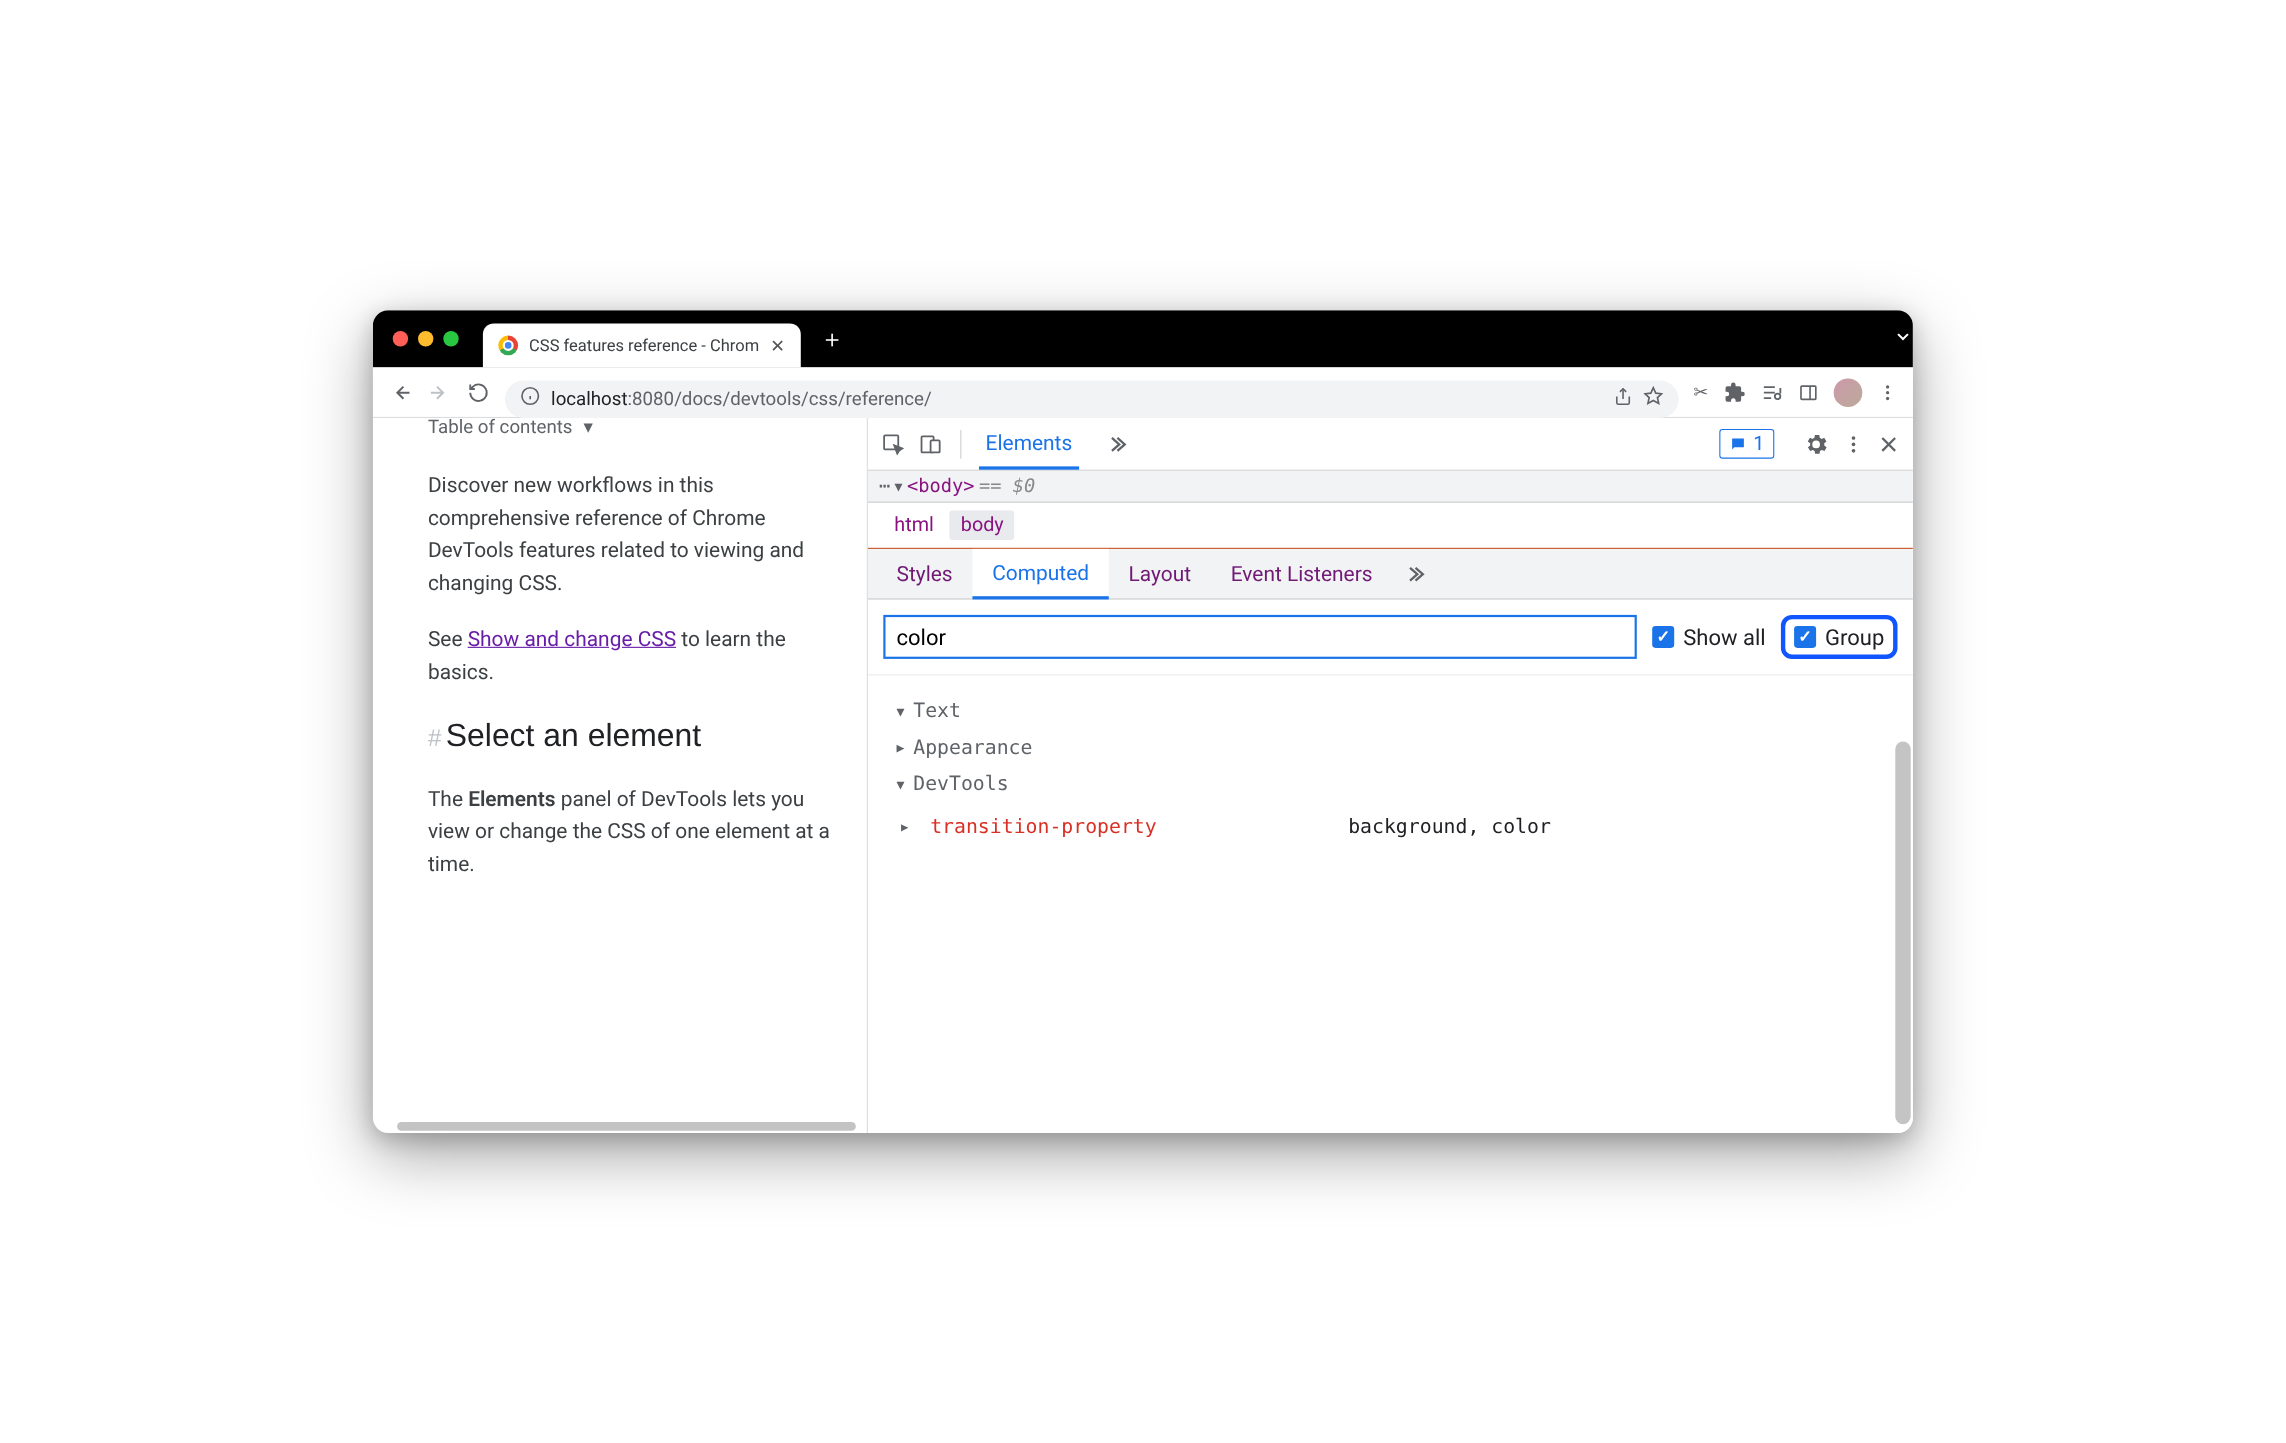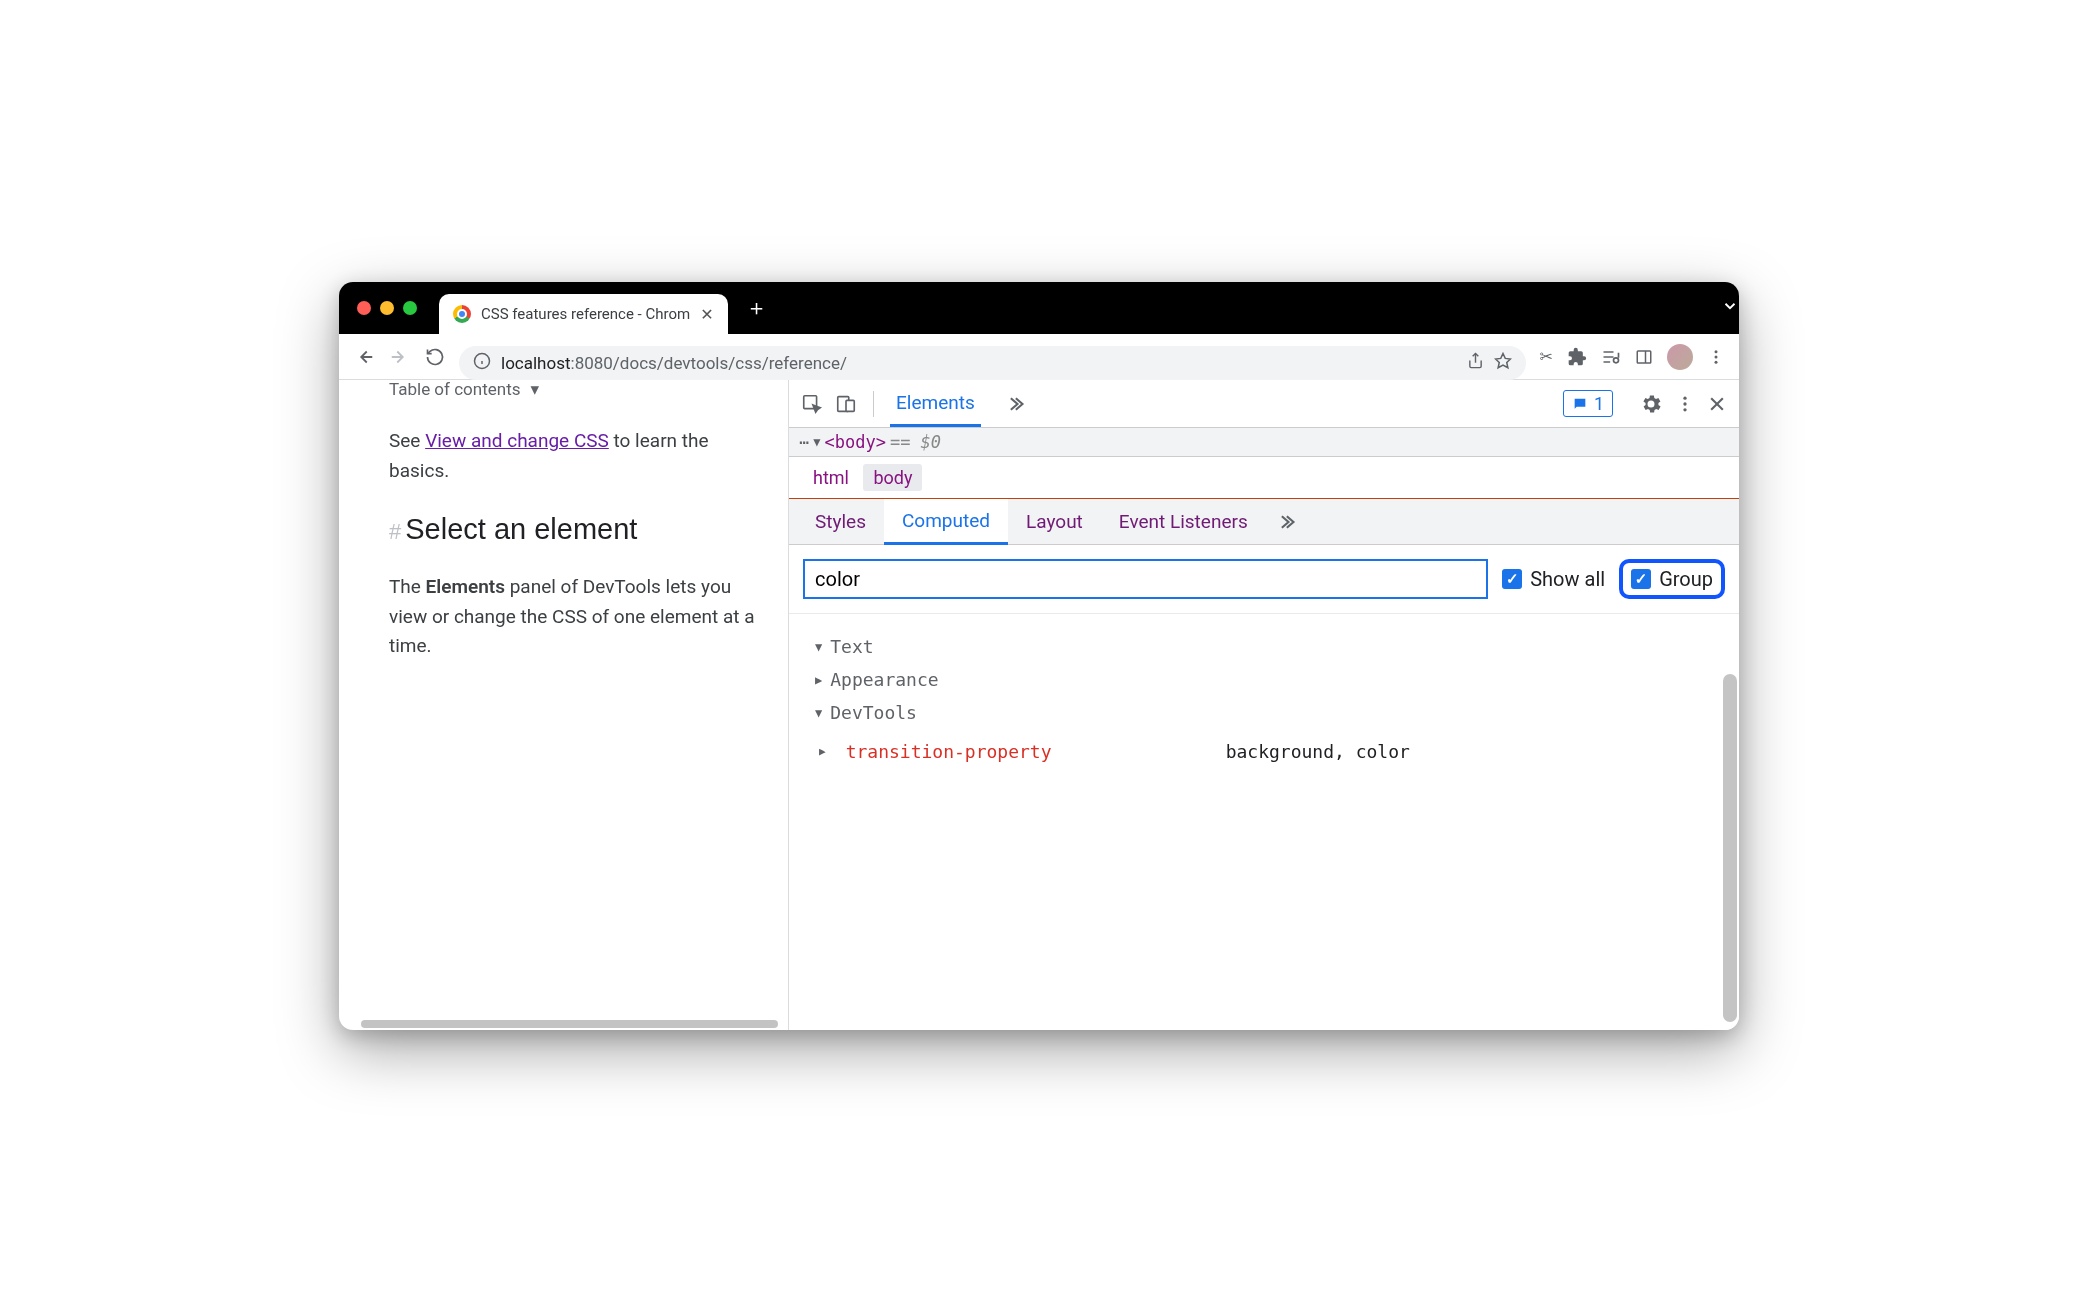--- a/index.html
+++ b/index.html
@@ -238,22 +238,23 @@
     </div>
   </div>
 
   <div class="content">
 
     <div class="page">
       <div class="toc-row">
         <span>Table of contents</span>
         <span>▾</span>
       </div>
+      <p>Discover new workflows in this comprehensive reference of Chrome DevTools features related to viewing and changing CSS.</p>
       <p>
-        <span>See </span><a href="#" class="purple">View and change CSS</a><span> to learn the basics.</span>
+        <span>See </span><a href="#" class="purple">Show and change CSS</a><span> to learn the basics.</span>
       </p>
       <h2><span class="hash">#</span><span>Select an element</span></h2>
       <p>
         <span>The </span><strong>Elements</strong><span> panel of DevTools lets you view or change the CSS of one element at a time.</span>
       </p>
       <div class="page-scroll"></div>
     </div>
 
     <div class="dt">
 

